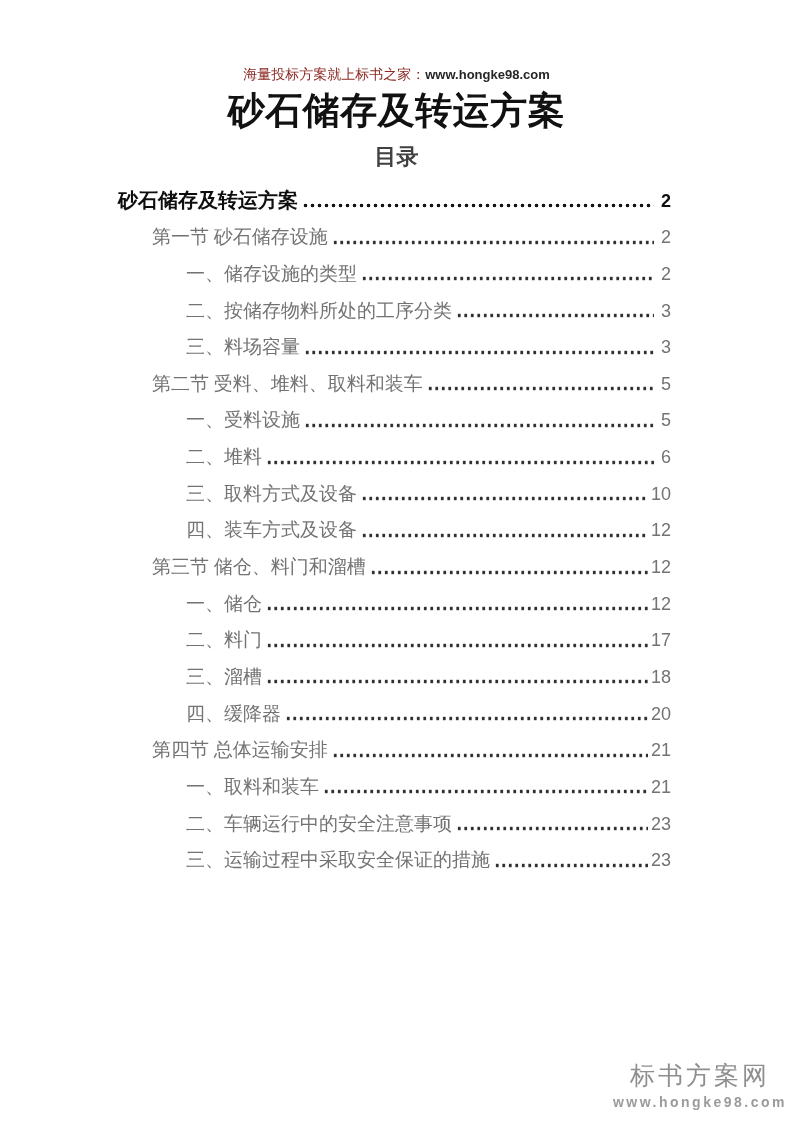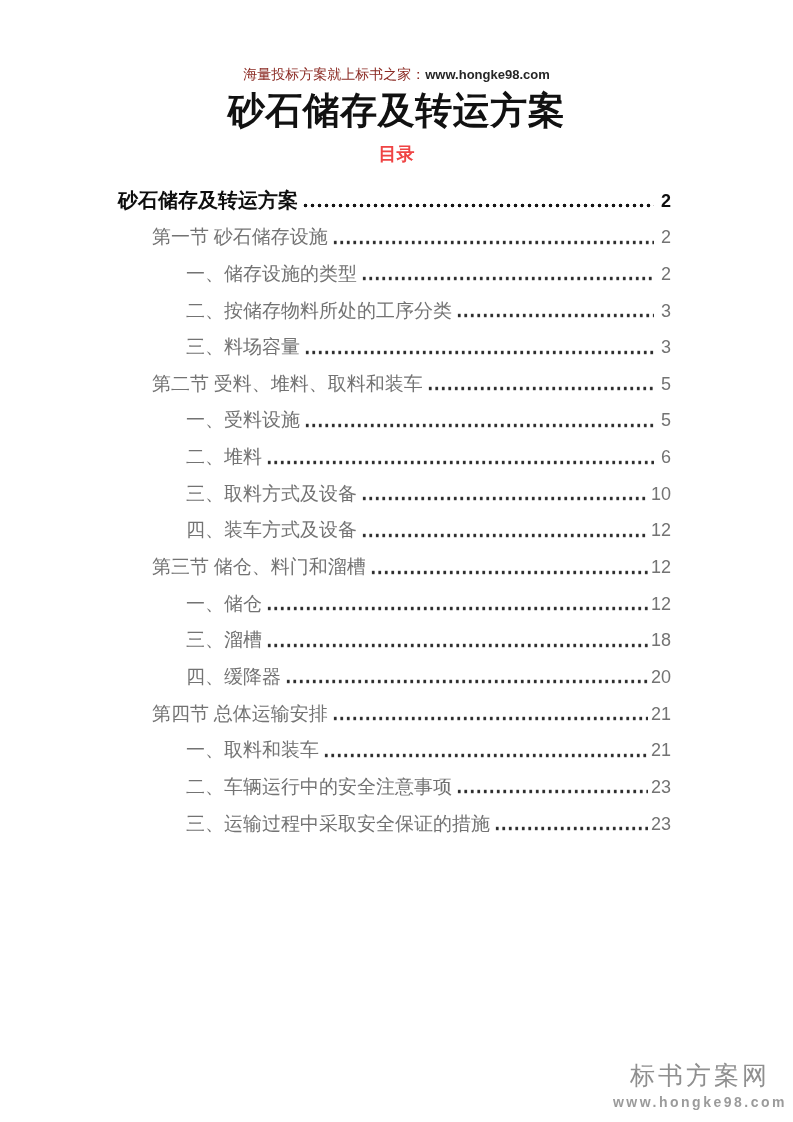--- a/index.html
+++ b/index.html
@@ -43,23 +43,23 @@
     letter-spacing: 0.5px;
     color: #111111;
   }
 
   
   .toc-heading {
     position: absolute;
     top: 142px; left: 0; right: 0;
     margin: 0;
     text-align: center;
-    font-size: 18px;
-    font-weight: bold;
-    color: #ef4444;
+    font-size: 22px;
+    font-weight: bold;
+    color: #404040;
   }
 
   
   .toc {
     position: absolute;
     top: 181px;
     left: 118px;
     right: 122px;
   }
   .toc-row {
@@ -191,20 +191,25 @@
       <span class="toc-label">第三节 储仓、料门和溜槽</span>
       <span class="leader"></span>
       <span class="page-num">12</span>
     </div>
       <div class="toc-row lv3">
       <span class="toc-label">一、储仓</span>
       <span class="leader"></span>
       <span class="page-num">12</span>
     </div>
       <div class="toc-row lv3">
+      <span class="toc-label">二、料门</span>
+      <span class="leader"></span>
+      <span class="page-num">17</span>
+    </div>
+      <div class="toc-row lv3">
       <span class="toc-label">三、溜槽</span>
       <span class="leader"></span>
       <span class="page-num">18</span>
     </div>
       <div class="toc-row lv3">
       <span class="toc-label">四、缓降器</span>
       <span class="leader"></span>
       <span class="page-num">20</span>
     </div>
       <div class="toc-row lv2">

